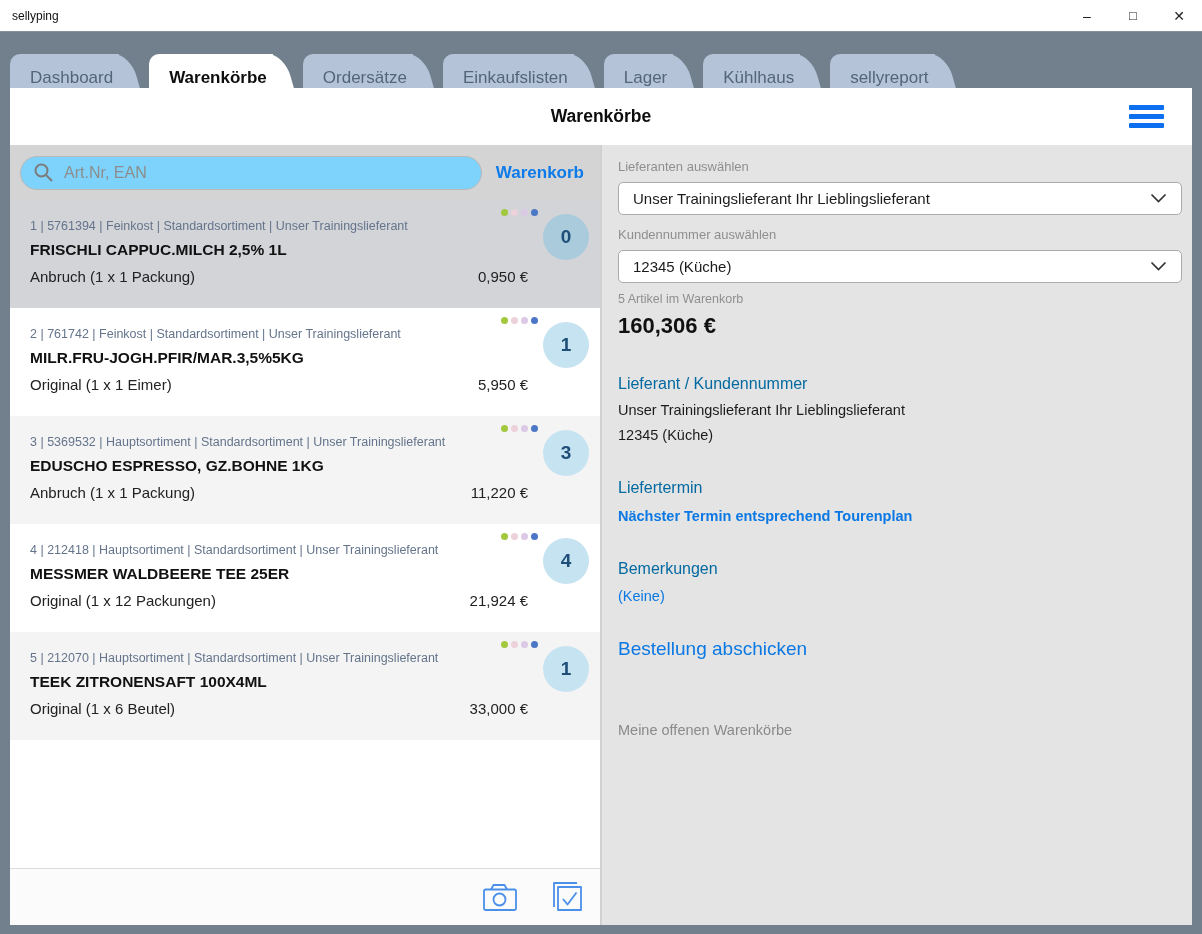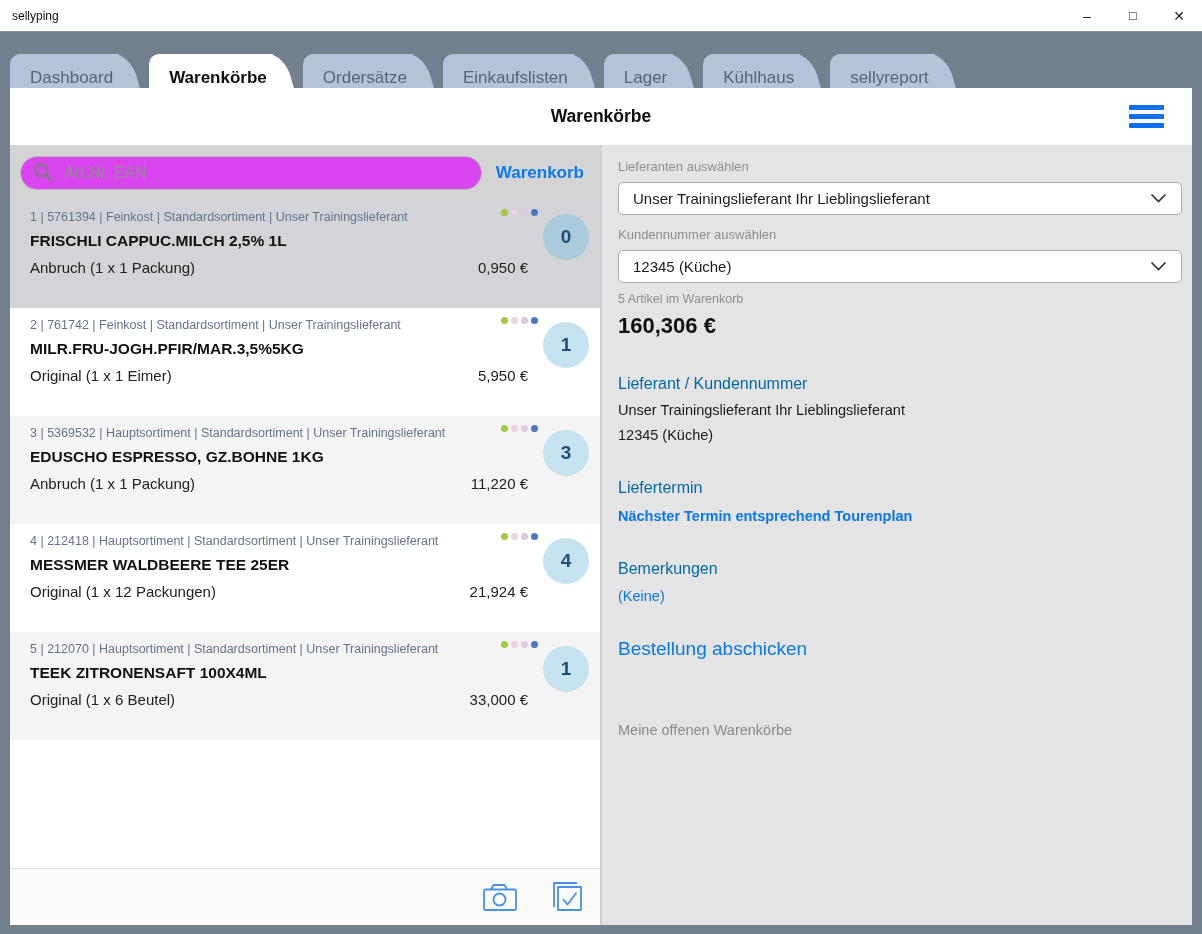--- a/index.html
+++ b/index.html
@@ -55,35 +55,35 @@
 
   .main { flex:1; display:flex; min-height:0; }
 
   
   .left-panel { width:592px; flex:0 0 auto; display:flex; flex-direction:column; border-right:2px solid #d0d0d0; min-height:0; }
   .search-area {
     height:55px; flex:0 0 auto; background:#d4d4d5;
     display:flex; align-items:center; padding:0 12px 0 10px; gap:14px;
   }
   .search-box {
-    flex:1; height:34px; background:#d946ef; border:1px solid #b9b9b9; border-radius:17px;
+    flex:1; height:34px; background:#7dd3fc; border:1px solid #b9b9b9; border-radius:17px;
     display:flex; align-items:center; padding:0 10px 0 12px; gap:8px;
   }
   .search-box input {
     flex:1; border:none; outline:none; background:transparent;
     font-family:"Liberation Sans","DejaVu Sans",sans-serif; font-size:16px; color:#333;
   }
   .search-box input::placeholder { color:#8d8d8d; opacity:1; }
   .cancel-link { font-size:17px; font-weight:bold; color:#0c7ae8; cursor:pointer; padding-right:4px; white-space:nowrap; }
 
   .item-list { flex:1; background:#fff; overflow:hidden; }
   .row { position:relative; height:108px; padding:9px 72px 0 20px; background:#fff; cursor:pointer; }
   .row.alt { background:#f4f4f5; }
   .row.selected { background:#d2d4d8; }
-  .row-meta { font-size:12.5px; color:#64748b; margin-top:1px; white-space:nowrap; }
+  .row-meta { font-size:12.5px; color:#64748b; margin-top:10px; white-space:nowrap; }
   .row-name { font-size:15.5px; font-weight:bold; color:#111; margin-top:8px; white-space:nowrap; }
   .row-bottom { display:flex; justify-content:space-between; margin-top:9px; font-size:15px; color:#222; }
   .dots { position:absolute; top:9px; right:62px; display:flex; gap:3px; }
   .dots i { width:7px; height:7px; border-radius:50%; }
   .dots .d1 { background:#a2c83e; }
   .dots .d2 { background:#ecd2da; }
   .dots .d3 { background:#dbc9e5; }
   .dots .d4 { background:#4c77c6; }
   .badge {
     position:absolute; top:14px; right:11px; width:46px; height:46px; border-radius:50%;

